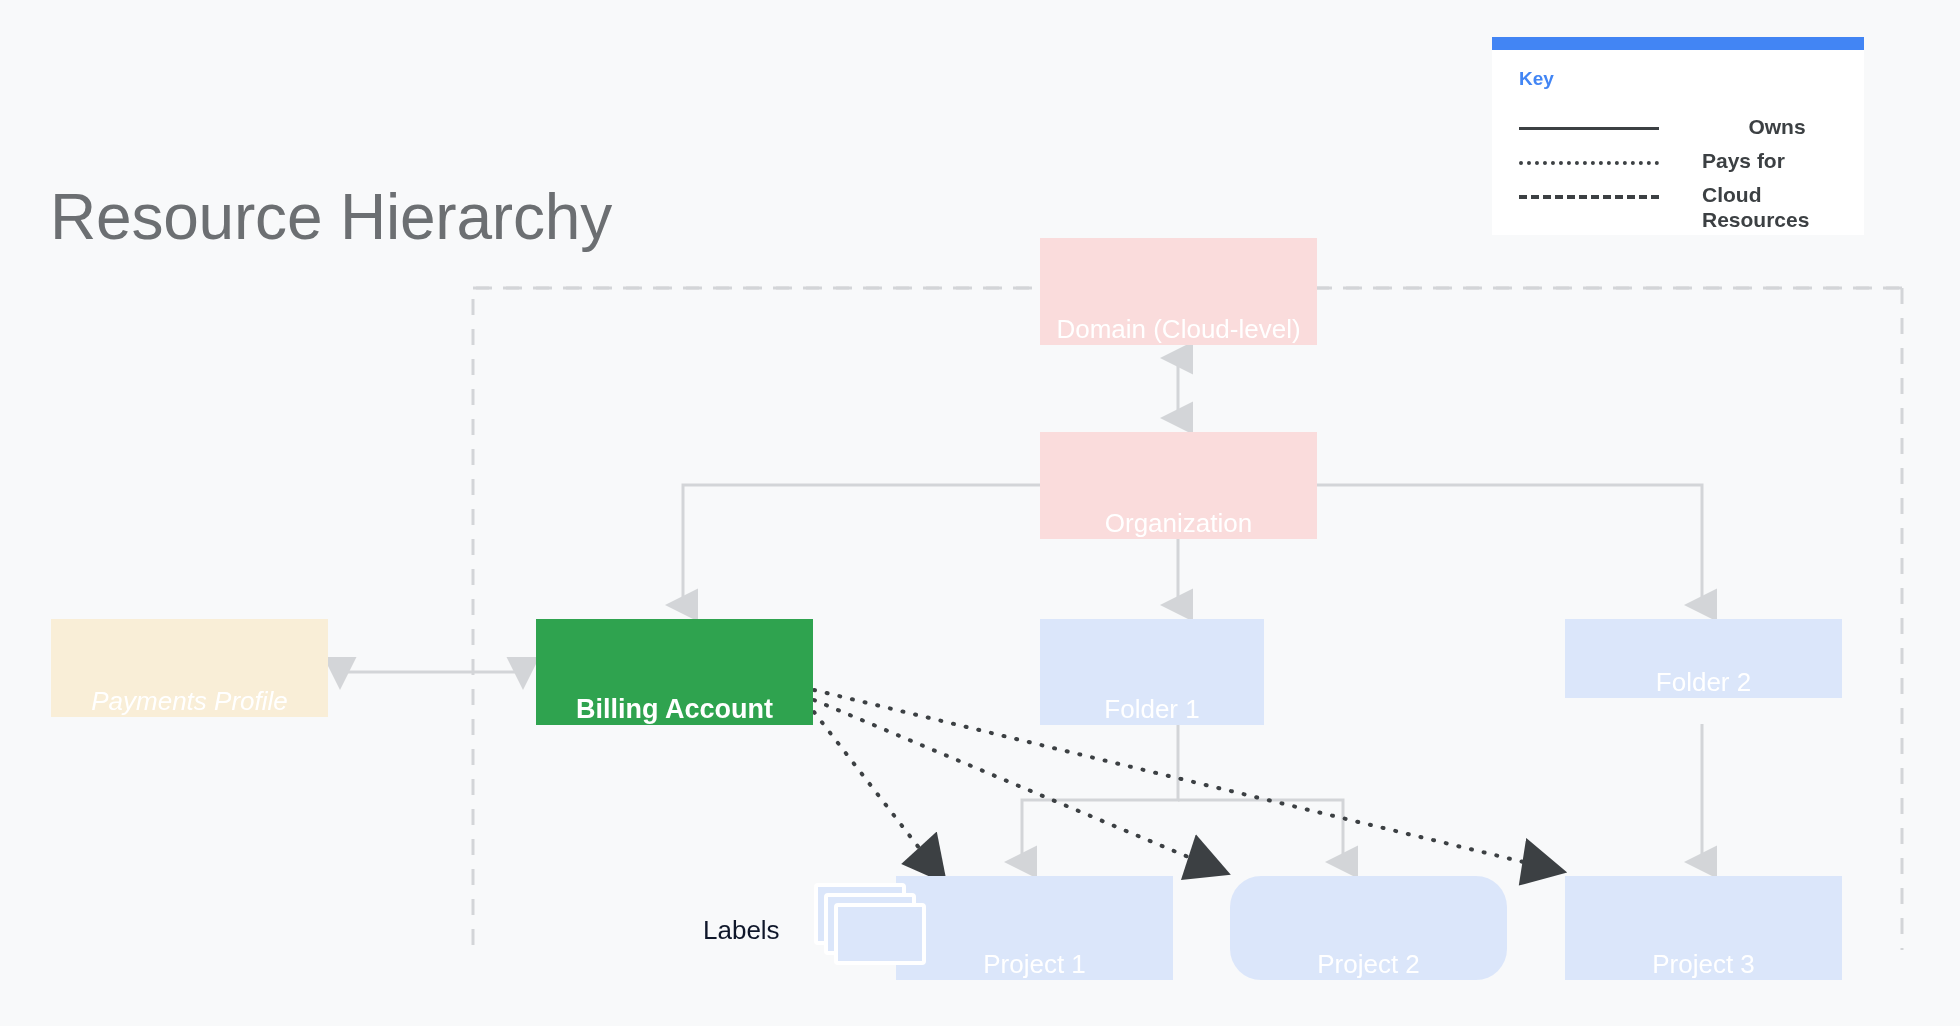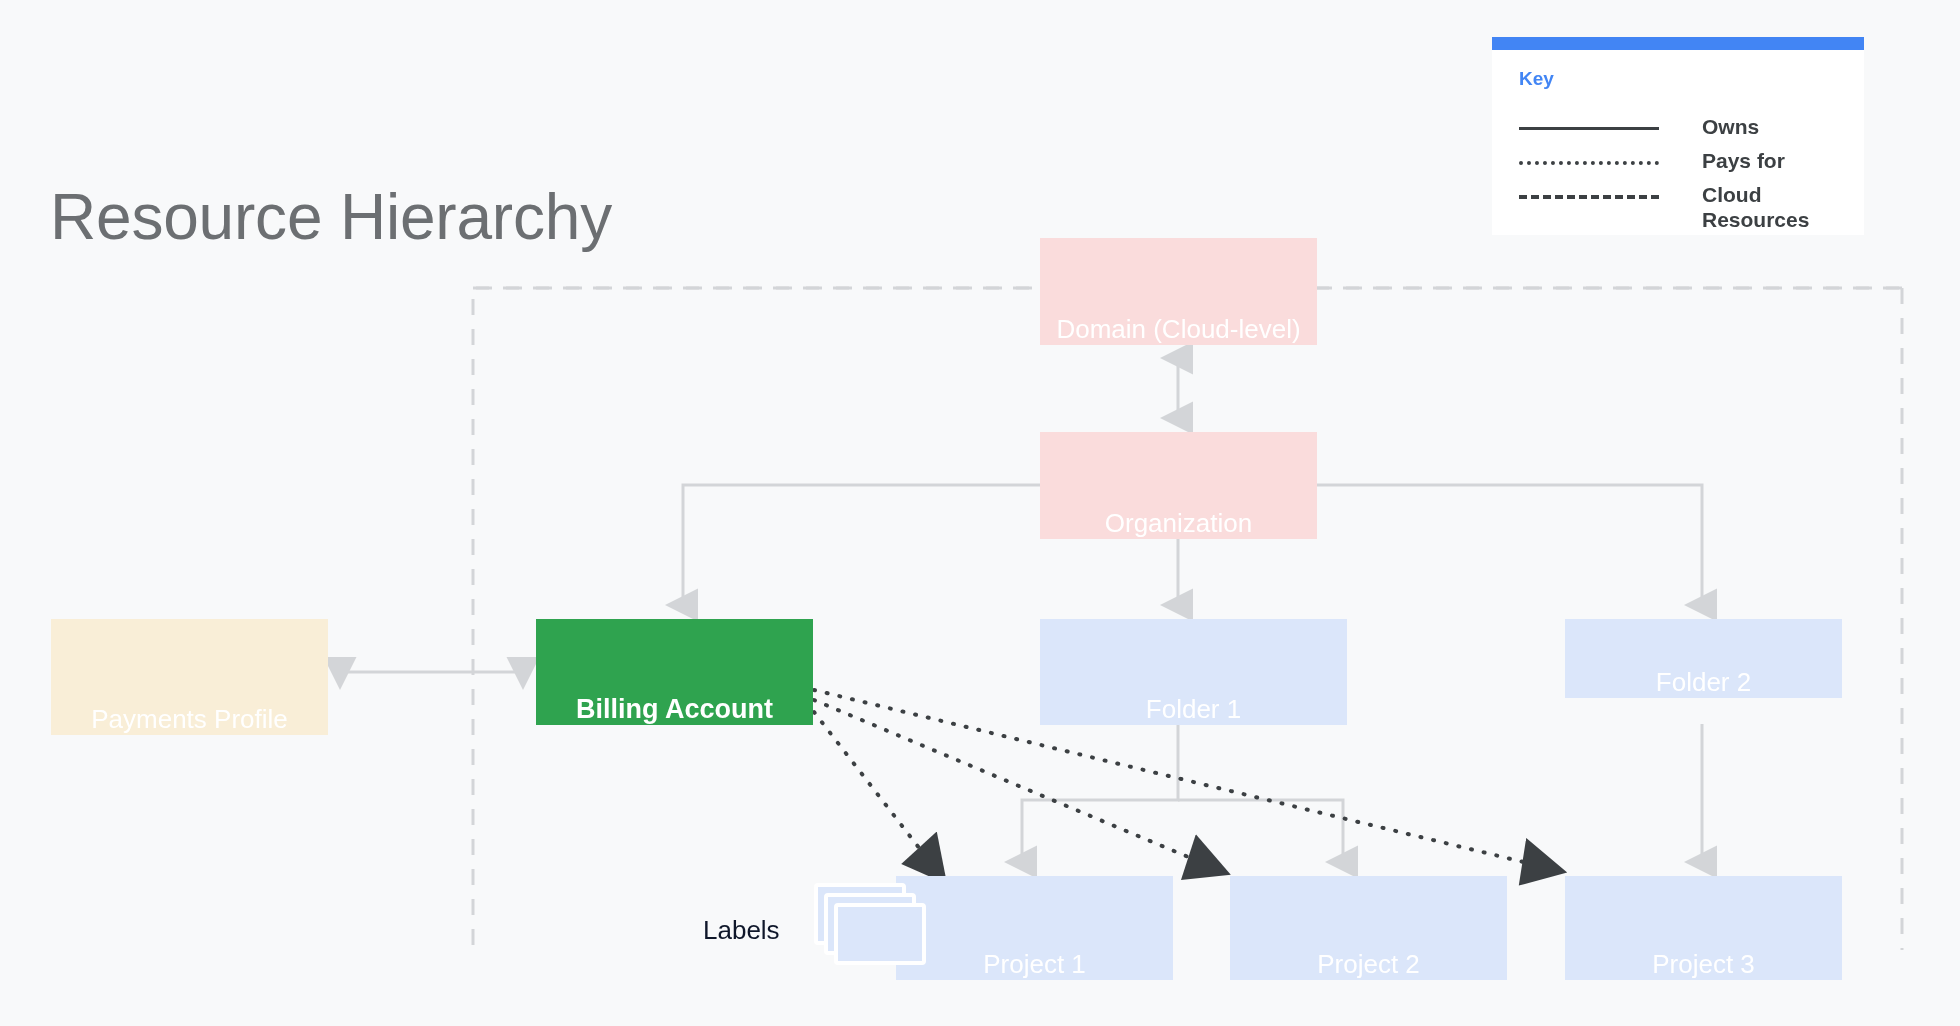--- a/index.html
+++ b/index.html
@@ -126,21 +126,21 @@
     top: 0;
     width: 100%;
     height: 100%;
   }
   .legend-row {
     position: absolute;
     left: 0;
     width: 100%;
     height: 36px;
   }
-  .legend-row.r0 { top: 61px; }
+  .legend-row.r0 { top: 61px; text-align: center; }
   .legend-row.r1 { top: 95px; }
   .legend-row.r2 { top: 129px; }
 
   .legend-sample {
     position: absolute;
     left: 27px;
     top: 16px;
     width: 140px;
     height: 0;
     border-top-color: #3c4043;
@@ -223,41 +223,41 @@
   </svg>
 
   <div class="node pink" style="left:1040px; top:238px; width:277px; height:107px;">
     <span>Domain (Cloud-level)</span>
   </div>
 
   <div class="node pink" style="left:1040px; top:432px; width:277px; height:107px;">
     <span>Organization</span>
   </div>
 
-  <div class="node cream" style="left:51px; top:619px; width:277px; height:116px;">
+  <div class="node cream" style="left:51px; top:619px; width:277px; height:98px;font-style:italic;">
     <span>Payments Profile</span>
   </div>
 
   <div class="node green" style="left:536px; top:619px; width:277px; height:106px;">
     <span>Billing Account</span>
   </div>
 
-  <div class="node blue" style="left:1040px; top:619px; width:307px; height:106px;">
+  <div class="node blue" style="left:1040px; top:619px; width:224px; height:106px;">
     <span>Folder 1</span>
   </div>
 
   <div class="node blue" style="left:1565px; top:619px; width:277px; height:79px;">
     <span>Folder 2</span>
   </div>
 
   <div class="node blue" style="left:896px; top:876px; width:277px; height:104px;">
     <span>Project 1</span>
   </div>
 
-  <div class="node blue" style="left:1230px; top:876px; width:277px; height:104px;">
+  <div class="node blue" style="left:1230px; top:876px; width:277px; height:104px;border-radius:31px;">
     <span>Project 2</span>
   </div>
 
   <div class="node blue" style="left:1565px; top:876px; width:277px; height:104px;">
     <span>Project 3</span>
   </div>
 
   <div class="labels-text" style="left:703px; top:915px;">Labels</div>
 
   <div class="labels-icon" style="left:814px; top:883px;">

